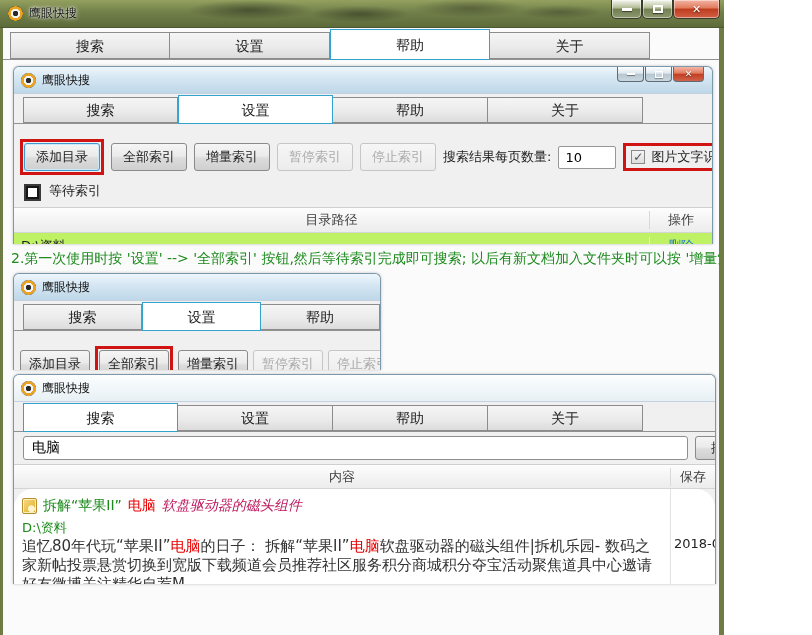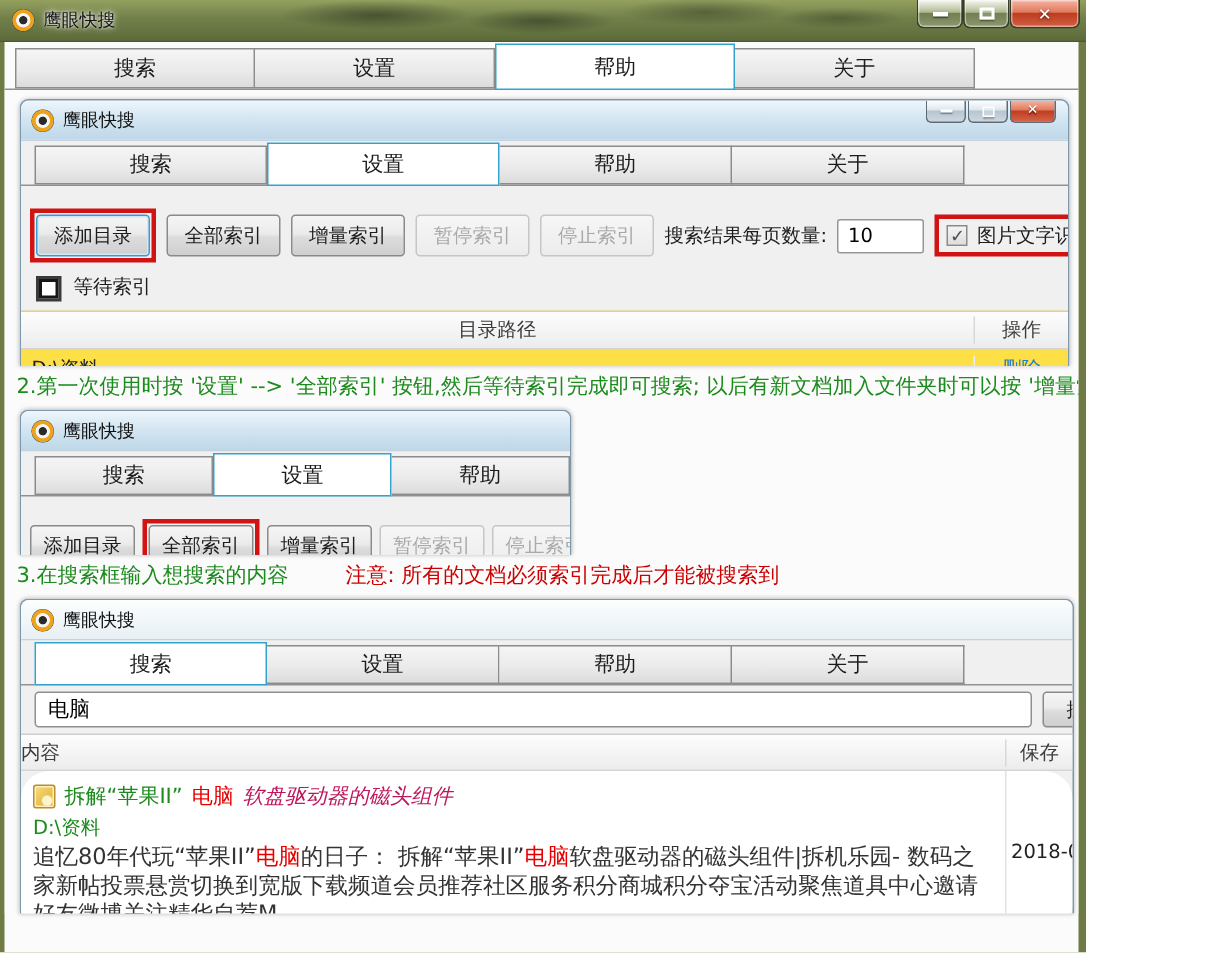--- a/index.html
+++ b/index.html
@@ -69,21 +69,21 @@
   .redbox { border:3px solid #d01414; padding:1px; display:inline-flex; align-items:center; background:transparent; }
   .lbl { font-size:13px; color:#1c1c1c; white-space:nowrap; }
   .inp-num { width:58px; height:23px; border:1px solid #979797; border-radius:2px; padding:0 6px; font-size:13px; font-family:inherit; background:#fff; }
   .cb { width:14px; height:14px; border:1px solid #8a8a8a; background:linear-gradient(#f4f4f4,#dedede);
     display:inline-flex; align-items:center; justify-content:center; flex:none; }
   .cb.checked::before { content:"✓"; font-size:12px; font-weight:bold; color:#4d4d4d; line-height:1; }
   .cb-wait { width:13px; height:13px; background:#fff; border:2px solid #161616; box-shadow:0 0 0 2px #3a3a3a; margin:2px 2px 0 4px; flex:none; }
   .waitrow { display:flex; align-items:center; gap:8px; padding:4px 6px 5px 8px; }
 
   
-  .dtable { margin:2px 0 0 0; border-top:1px solid #cfcfcf; background:#fde047; }
+  .dtable { margin:2px 0 0 0; border-top:1px solid #cfcfcf; background:#bef264; }
   .dhead { display:flex; height:25px; align-items:center; background:linear-gradient(#fdfdfd, #ececec); border-bottom:1px solid #d5d5d5; font-size:13px; color:#3c3c3c; }
   .dhead .dc1 { flex:1; text-align:center; border-right:1px solid #d8d8d8; }
   .dhead .dc2 { width:62px; text-align:center; }
   .drow { display:flex; height:26px; align-items:center; font-size:13px; color:#222; border-bottom:1px solid #e4e4e4; }
   .drow .dc1 { flex:1; padding-left:7px; border-right:1px solid #eee; }
   .drow .dc2 { width:62px; text-align:center; }
   .link { color:#1f7ad0; }
 
   
   .shot1 { margin:2px 2px 0 4px; height:178px; }
@@ -94,21 +94,21 @@
   .srow { display:flex; align-items:center; gap:7px; padding:4px 0 4px 9px; }
   .dd { display:flex; align-items:center; width:122px; height:24px; border:1px solid #8f8f8f; border-radius:3px;
     background:linear-gradient(#f8f8f8, #e4e4e4); padding:0 7px; font-size:13px; color:#1c1c1c; flex:none; }
   .dd::after { content:"▼"; font-size:7px; color:#555; margin-left:auto; padding-left:6px; }
   .sinput { flex:1; height:24px; border:1px solid #8f8f8f; border-radius:3px; padding:0 8px; font-size:14px; font-family:inherit; background:#fff; min-width:0; }
   .sbtn { flex:none; width:58px; margin-right:-38px; height:24px; display:flex; align-items:center; justify-content:center; }
 
   
   .res-head { display:flex; height:25px; align-items:center; background:linear-gradient(#fdfdfd, #ececec);
     border-top:1px solid #cfcfcf; border-bottom:1px solid #d5d5d5; font-size:13px; color:#3c3c3c; }
-  .res-head .rc1 { flex:1; border-right:1px solid #d8d8d8; }
+  .res-head .rc1 { flex:1; text-align:center; border-right:1px solid #d8d8d8; }
   .res-head .rc2 { width:44px; text-align:center; overflow:hidden; white-space:nowrap; }
   .res-body { display:flex; background:#fff;border-radius:19px; }
   .res-body .rc1 { flex:1; border-right:1px solid #e2e2e2; padding:5px 8px 4px 8px; min-width:0; }
   .res-body .rc2 { width:44px; display:flex; align-items:center; font-size:13px; color:#222; overflow:hidden; white-space:nowrap; padding-left:3px; }
   .rtitle { display:flex; align-items:center; gap:6px; font-size:14px; height:24px; white-space:nowrap; overflow:hidden; }
   .fileicon { width:15px; height:16px; flex:none; border:1px solid #b98f2e; border-radius:2px;
     background:radial-gradient(circle at 65% 70%, #fdf4cf 0 3px, transparent 4px), linear-gradient(135deg, #f6dd86, #e8b93f 70%, #d9a32e); box-shadow:inset 0 0 0 1px #fdf0c0; }
   .t-green { color:#1d8a1d; }
   .t-red { color:#e80000; }
   .t-blue { color:#be185d;font-style:italic; }
@@ -223,21 +223,20 @@
           <span class="redbox">
             <span class="btn" style="padding:4px 8px;">全部索引</span>
           </span>
           <span class="btn" style="padding:4px 8px;">增量索引</span>
           <span class="btn disabled" style="padding:4px 8px;">暂停索引</span>
           <span class="btn disabled" style="padding:4px 8px;">停止索引</span>
         </div>
 
       </div>
 
-      <div class="step"><span>3.在搜索框输入想搜索的内容</span><span class="note">注意: 所有的文档必须索引完成后才能被搜索到</span></div>
 
       <div class="xwin shot3">
         <div class="xtitle pale">
           <span class="appicon"></span>
           <span class="xtitle-text">鹰眼快搜</span>
         </div>
         <div class="tabrow">
           <div class="tab first active">搜索</div>
           <div class="tab">设置</div>
           <div class="tab">帮助</div>

